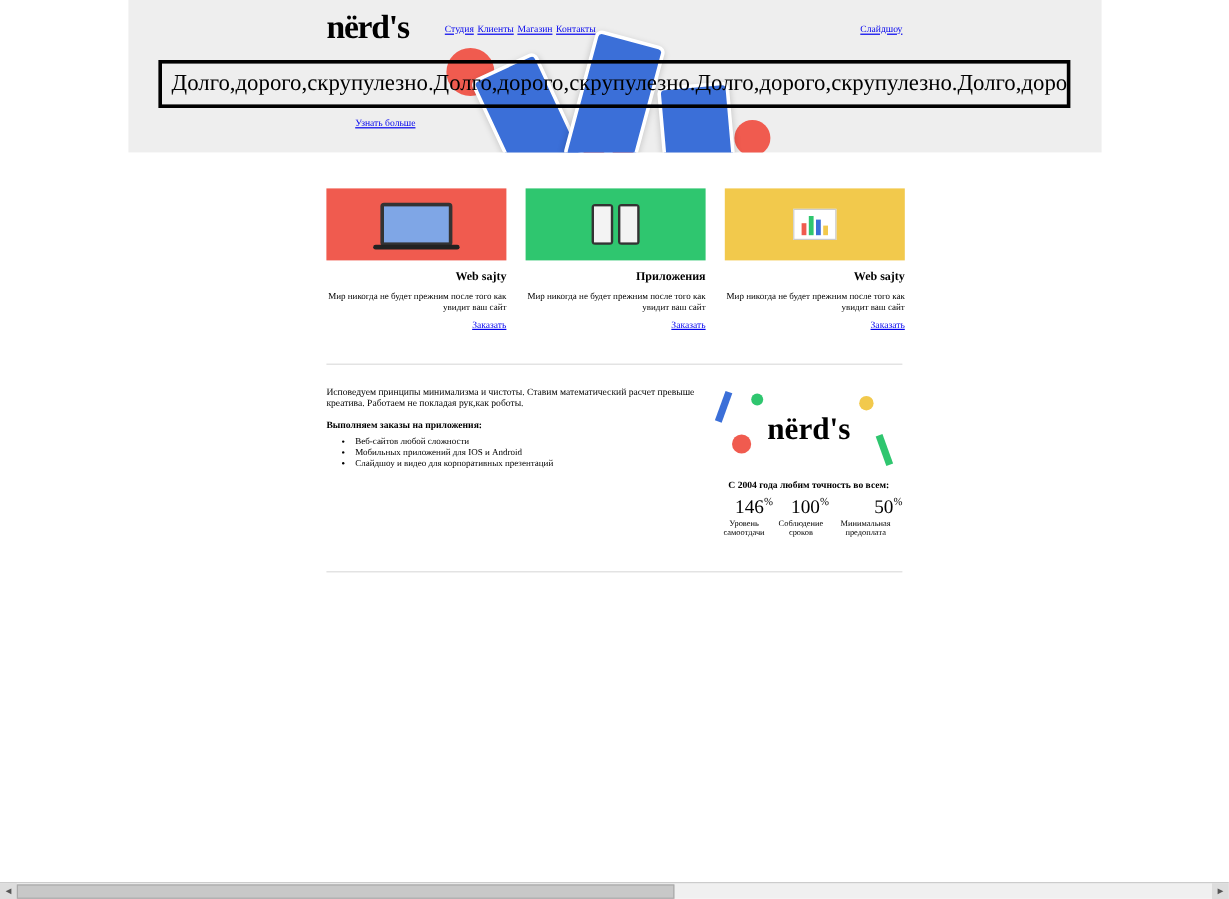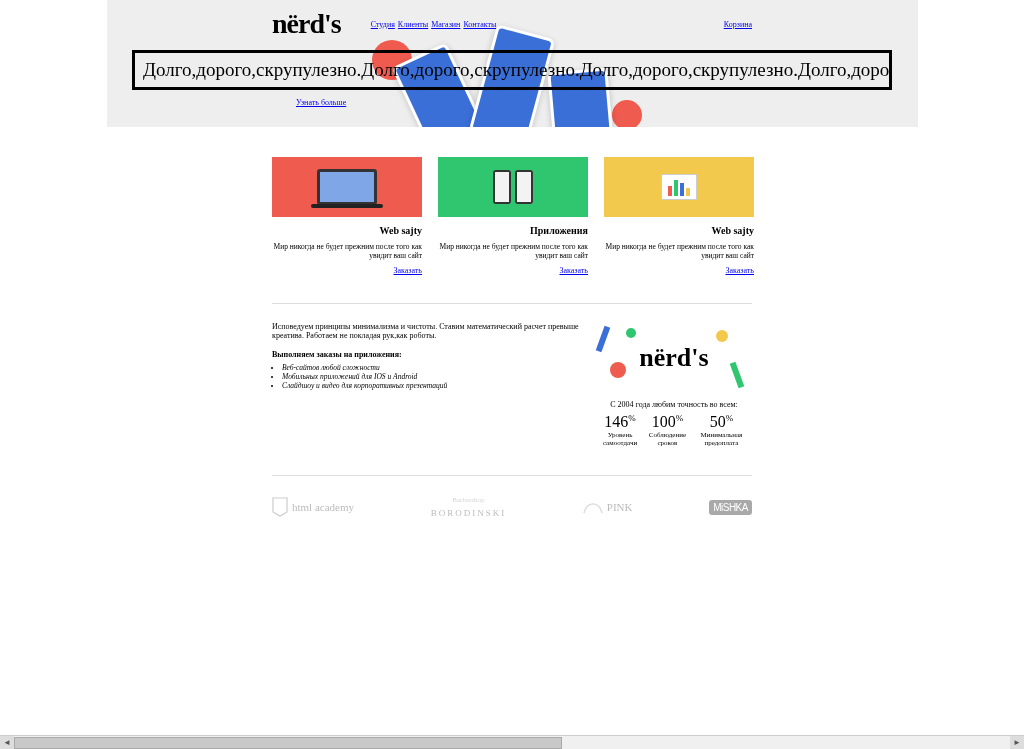--- a/index.html
+++ b/index.html
@@ -52,36 +52,36 @@
 .service p { font-size: 7.5px; margin-top: 6px; }
 .service a { color:#00e; text-decoration: underline; font-size: 8px; margin-top: 6px; display:inline-block; }
 
 hr.sep { border: none; border-top: 1px solid #ddd; margin: 28px 0 14px 0; }
 
 .about { display: flex; gap: 14px; }
 .about-left { width: 310px; }
 .about-box { border: 3px solid #000; padding: 10px; font-size: 14px; line-height: 1.25; }
 .about-para { font-size: 8px; margin-top: 4px; }
 .about-sub { font-size: 8px; font-weight: bold; margin-top: 10px; }
-.about ul { margin: 4px 0 0 10px; font-style: italic; }
+.about ul { margin: 4px 0 0 24px; }
 .about li { font-size: 7.5px; }
 .about-right { width: 156px; text-align: center; }
 .nerds-box { height: 80px; position: relative; }
 .nerds-box .lg { font-family: cursive; font-weight: bold; font-size: 26px; position: absolute; left: 50%; top: 50%; transform: translate(-50%,-50%); }
 .dot { position: absolute; border-radius: 50%; }
 .dot.r { width: 16px; height: 16px; background:#f05b4f; left: 14px; top: 44px; }
 .dot.y { width: 12px; height: 12px; background:#f2c94c; left: 120px; top: 12px; }
 .dot.g { width: 10px; height: 10px; background:#2fc66f; left: 30px; top: 10px; }
 .bar-d { position:absolute; width: 6px; height: 26px; }
 .bar-d.b1{ background:#3b6fd8; left:4px; top:8px; transform:rotate(20deg);}
 .bar-d.b2{ background:#2fc66f; left:138px; top:44px; transform:rotate(-20deg);}
-.since { font-size: 8px; font-weight: normal; margin-top: 2px; }
+.since { font-size: 8px; font-weight: bold; margin-top: 2px; }
 .stats { display:flex; justify-content: space-between; margin-top: 4px; }
 .stat { text-align:center; }
-.stat .num { font-size: 16px; }
+.stat .num { font-size: 16px; text-align: right; }
 .stat .num sup { font-size: 9px; }
 .stat .lbl { font-size: 7px; }
 
 .clients { display:flex; justify-content: space-between; margin-top: 20px; align-items:center; opacity:.5; }
 .client { font-size: 11px; color:#777; display:flex; align-items:center; gap:4px; }
 .client small { font-size: 7px; display:block; color:#aaa; }
 .mishka { background:#555; color:#fff; padding:2px 4px; font-size:10px; border-radius:3px; font-family: sans-serif; letter-spacing: -0.5px; }
 
 .scrollbar { position: fixed; bottom:0; left:0; right:0; height:14px; background:#f0f0f0; border-top:1px solid #ccc; display:flex; align-items:center; }
 .scrollbar .arrow { width:14px; height:14px; background:#ddd; display:flex; align-items:center; justify-content:center; font-size:8px; color:#555; }
@@ -96,21 +96,21 @@
   <div class="hero-bg">
     <div class="container">
       <div class="topbar">
         <div class="logo">nërd's</div>
         <div class="nav">
           <a href="#">Студия</a>
           <a href="#">Клиенты</a>
           <a href="#">Магазин</a>
           <a href="#">Контакты</a>
         </div>
-        <a href="#" class="basket">Корзина</a>
+        <a href="#" class="basket">Слайдшоу</a>
       </div>
 
       <div class="hero-graphic">
         <div class="circ c1"></div>
         <div class="cross"></div>
         <div class="circ c2"></div>
         <div class="phone p1"></div>
         <div class="phone p2"></div>
         <div class="phone p3"></div>
       </div>
@@ -194,41 +194,20 @@
           <div class="stat">
             <div class="num"><span>50</span><sup>%</sup></div>
             <div class="lbl">Минимальная предоплата</div>
           </div>
         </div>
       </div>
     </div>
 
     <hr class="sep">
 
-    <div class="clients">
-      <div class="client">
-        <svg width="16" height="20" viewBox="0 0 16 20">
-            <path d="M1 1 h14 v14 l-7 4 -7-4 z" fill="none" stroke="#999" stroke-width="1.2"></path>
-          </svg>
-        <span>html academy</span>
-      </div>
-      <div class="client" style="flex-direction:column;">
-        <small>Barbershop</small>
-        <span style="letter-spacing:2px; font-size:9px;">BORODINSKI</span>
-      </div>
-      <div class="client">
-        <svg width="20" height="14" viewBox="0 0 20 14">
-            <path d="M1 13 C 4 1, 16 1, 19 13" fill="none" stroke="#bbb" stroke-width="1.4"></path>
-          </svg>
-        <span>PINK</span>
-      </div>
-      <div class="client">
-        <span class="mishka">MiSHKA</span>
-      </div>
-    </div>
   </div>
 </div>
 
 <div class="scrollbar">
   <div class="arrow">◄</div>
   <div class="track">
       <div class="thumb"></div>
     </div>
   <div class="arrow">►</div>
 </div>

